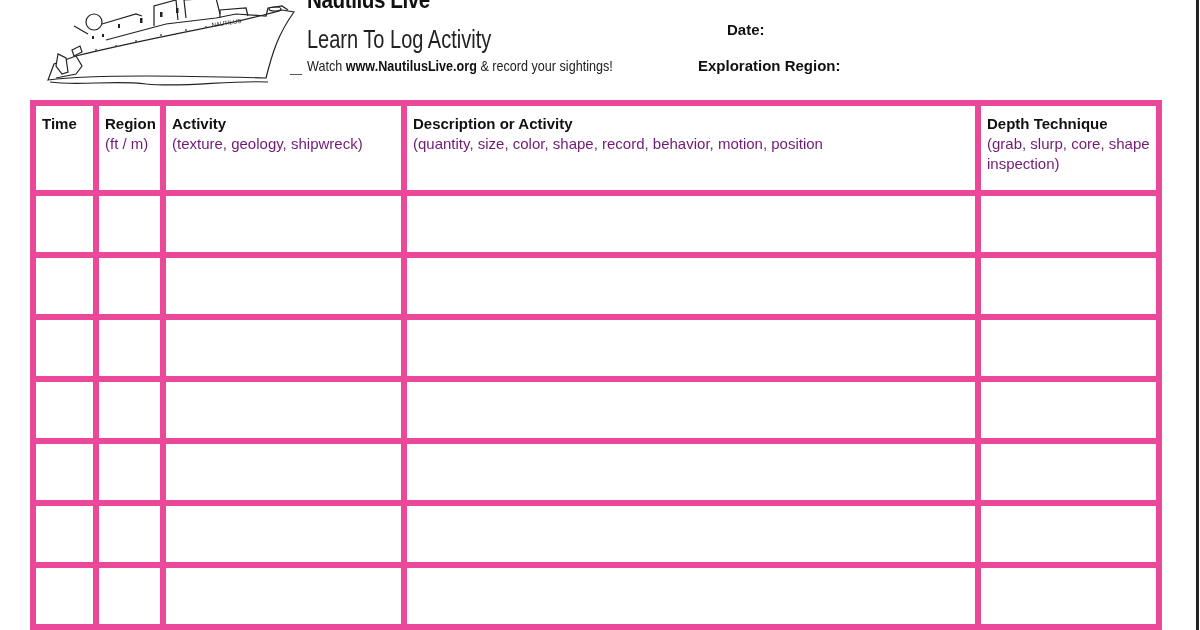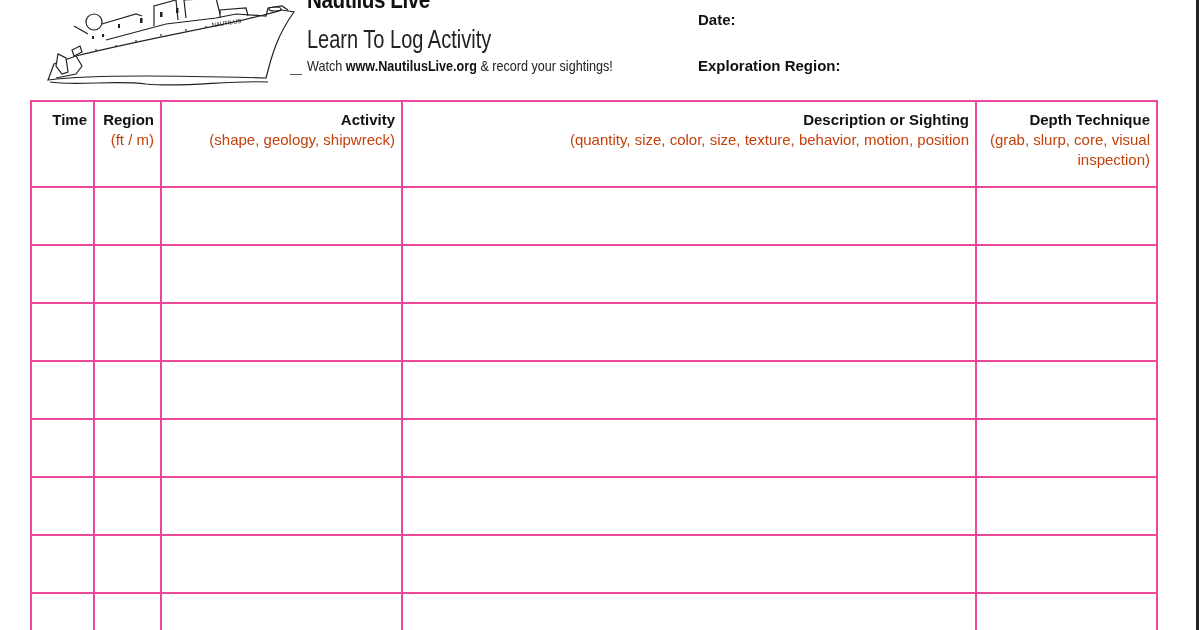--- a/index.html
+++ b/index.html
@@ -21,33 +21,33 @@
     margin-top:10px; transform:scaleX(0.8); transform-origin:left; white-space:nowrap;
   }
   .brand-watch {
     font-family:"Liberation Sans", sans-serif; font-size:15px; color:#222; line-height:20px;
     margin-top:2px; transform:scaleX(0.84); transform-origin:left; white-space:nowrap;
   }
   .brand-watch b { font-weight:bold; color:#111; }
   .ship-underline { position:absolute; left:290px; top:74px; width:12px; height:1px; background:#555; }
 
   .meta-label { position:absolute; left:698px; font-weight:bold; font-size:15px; color:#111; }
-  .meta-date { top:11px; }
+  .meta-date { top:21px;margin-left:29px; }
   .meta-region { top:57px;text-align:right; }
 
   table.log {
     position:absolute; left:30px; top:100px; border-collapse:collapse;
     table-layout:fixed; width:1126px;
   }
   table.log th, table.log td {
-    border:2px solid #ec4899; padding:0; vertical-align:top; text-align:right;
+    border:6px solid #ec4899; padding:0; vertical-align:top; text-align:left;
   }
   table.log th { height:76px; padding:8px 6px 0 6px; font-weight:normal; font-size:15px; line-height:20px; }
   table.log th .h { font-weight:bold; display:block; }
-  table.log th .s { display:block; color:#c2410c; }
+  table.log th .s { display:block; color:#701a75; }
   table.log td { height:56px; }
 </style>
 </head>
 <body>
 
 <div class="page">
 
   <svg class="ship" viewBox="0 0 270 100" fill="none" stroke="#222" stroke-width="1.2">
 
     <path d="M12 86 C60 80 150 82 230 84 C236 60 242 40 258 18 L246 16 C200 30 130 40 40 62 L18 70 Z" fill="#fff"></path>
@@ -107,29 +107,29 @@
         <th>
             <span class="h">Time</span>
             <span class="s"></span>
           </th>
         <th>
             <span class="h">Region</span>
             <span class="s">(ft / m)</span>
           </th>
         <th>
             <span class="h">Activity</span>
-            <span class="s">(shape, geology, shipwreck)</span>
+            <span class="s">(texture, geology, shipwreck)</span>
           </th>
         <th>
-            <span class="h">Description or Sighting</span>
-            <span class="s">(quantity, size, color, size, texture, behavior, motion, position</span>
+            <span class="h">Description or Activity</span>
+            <span class="s">(quantity, size, color, shape, record, behavior, motion, position</span>
           </th>
         <th>
             <span class="h">Depth Technique</span>
-            <span class="s">(grab, slurp, core, visual inspection)</span>
+            <span class="s">(grab, slurp, core, shape inspection)</span>
           </th>
       </tr>
     </thead>
     <tbody>
       <tr>
           <td></td>
           <td></td>
           <td></td>
           <td></td>
           <td></td>

